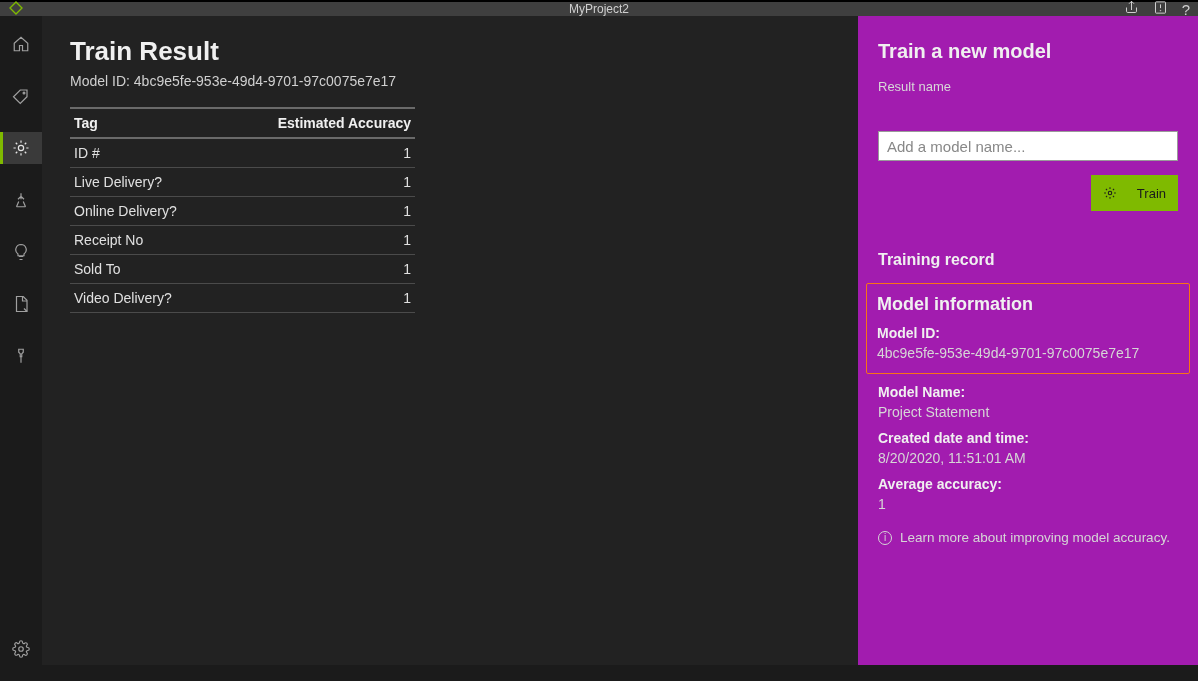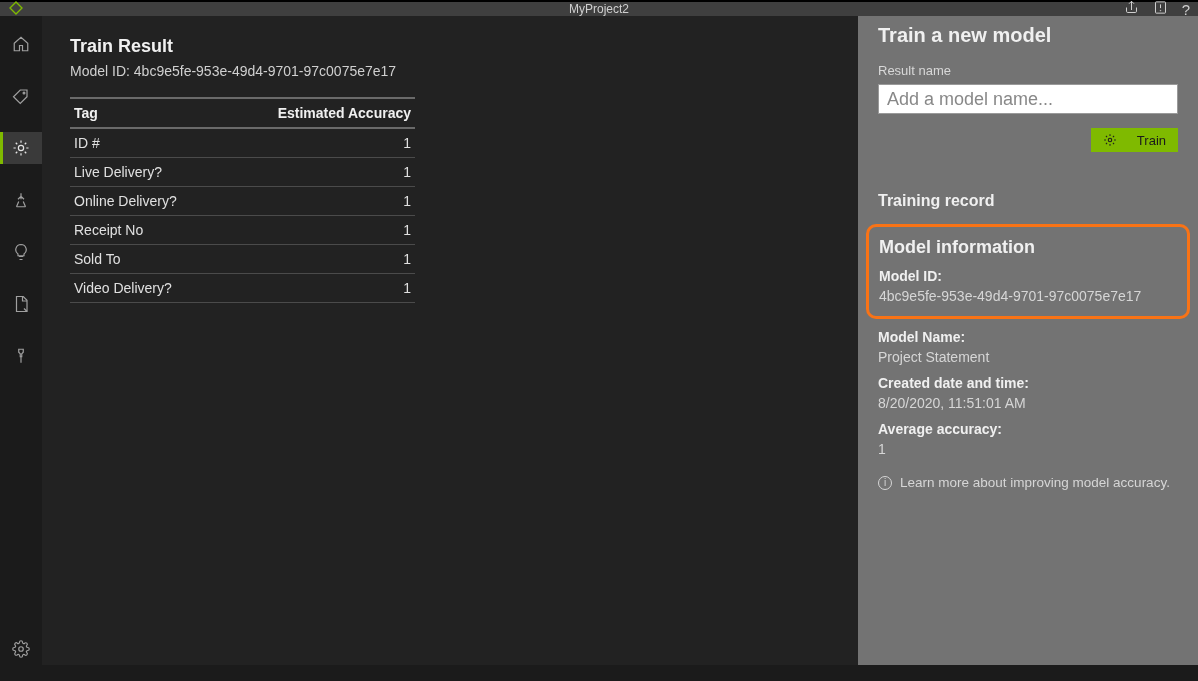--- a/index.html
+++ b/index.html
@@ -80,21 +80,21 @@
   .sidebar .spacer { flex: 1; }
   .sidebar svg { width: 18px; height: 18px; fill: none; stroke: currentColor; stroke-width: 1.6; }
 
   .main {
     flex: 1;
     background: #222222;
     padding: 20px 28px;
     overflow: auto;
   }
   .main h1 {
-    font-size: 18px;
+    font-size: 26px;
     font-weight: 600;
     color: #f0f0f0;
     margin-bottom: 6px;
   }
   .main .subtitle {
     font-size: 14px;
     color: #d0d0d0;
     margin-bottom: 18px;
   }
   table.result {
@@ -116,79 +116,80 @@
   table.result thead th.num { text-align: right; }
   table.result tbody td {
     border-bottom: 1px solid #4b4b4b;
     color: #e0e0e0;
   }
   table.result tbody td.num { text-align: right; }
 
   
   .rightpanel {
     width: 340px;
-    background: #737373;
-    padding: 8px 20px;
+    background: #a21caf;
+    padding: 24px 20px;
     overflow: auto;
   }
   .rightpanel h2 {
     font-size: 20px;
     font-weight: 600;
     color: #f0f0f0;
     margin-bottom: 16px;
   }
   .field-label {
     font-size: 13px;
     color: #d8d8d8;
     margin-bottom: 6px;
   }
   .model-name-input {
     width: 100%;
     height: 30px;
     background: #ffffff;
     border: 1px solid #9a9a9a;
     padding: 0 8px;
-    font-size: 18px;
+    font-size: 15px;
     color: #333;
     outline: none;
+    margin-top: 31px;
   }
   .model-name-input::placeholder { color: #888; }
   .train-row {
     display: flex;
     justify-content: flex-end;
     margin-top: 14px;
     margin-bottom: 40px;
   }
   .train-btn {
     background: #7fba00;
     color: #1b1b1b;
     border: none;
-    height: 24px;
+    height: 36px;
     padding: 0 12px;
     font-size: 13px;
     display: flex;
     align-items: center;
     gap: 20px;
     cursor: pointer;
     text-align: right;
   }
   .train-btn svg { width: 14px; height: 14px; stroke: #1b1b1b; fill: none; stroke-width: 1.8; }
 
   .rightpanel h3 {
     font-size: 16px;
     font-weight: 600;
     color: #f0f0f0;
     margin-bottom: 14px;
   }
   .highlight-box {
-    border: 3px solid #f97316;
+    border: 1px solid #f97316;
     padding: 10px 10px 12px 10px;
     margin-left: -12px;
     margin-right: -12px;
-    border-radius: 10px;
+    border-radius: 2px;
   }
   .rightpanel h4 {
     font-size: 18px;
     font-weight: 600;
     color: #f0f0f0;
     margin-bottom: 6px;
   }
   .info-label {
     font-size: 14px;
     font-weight: 600;

